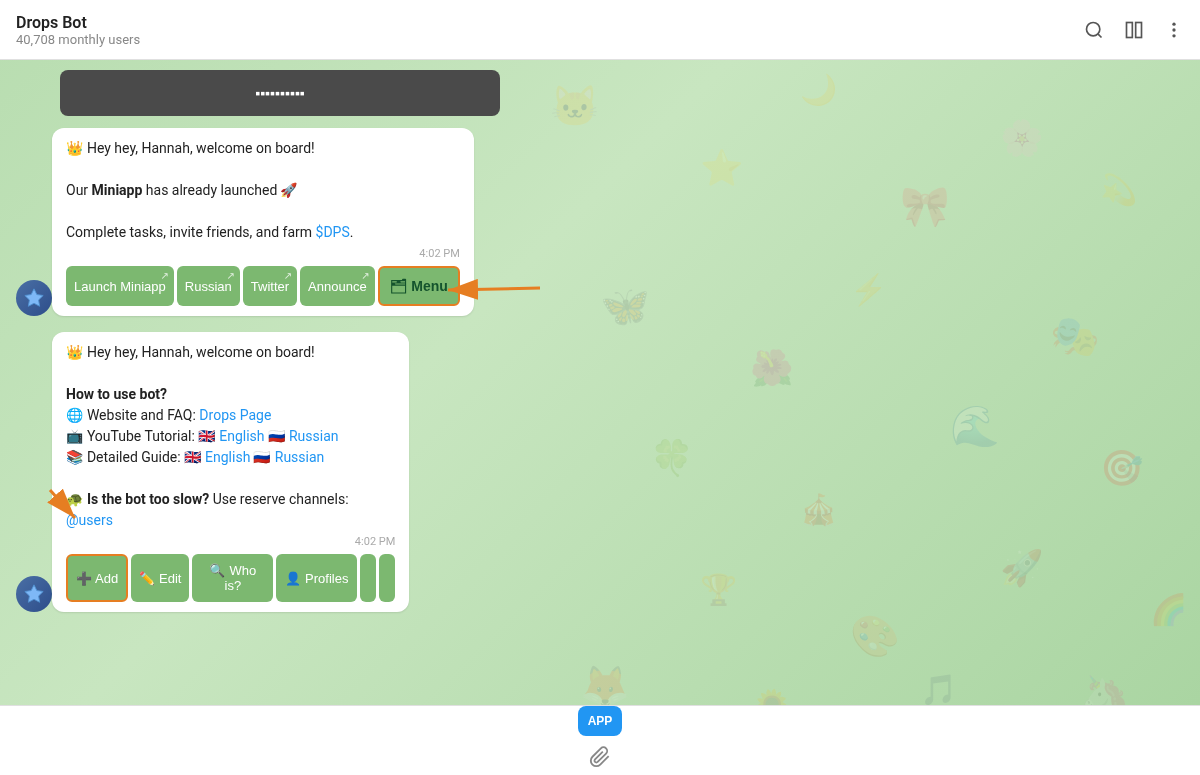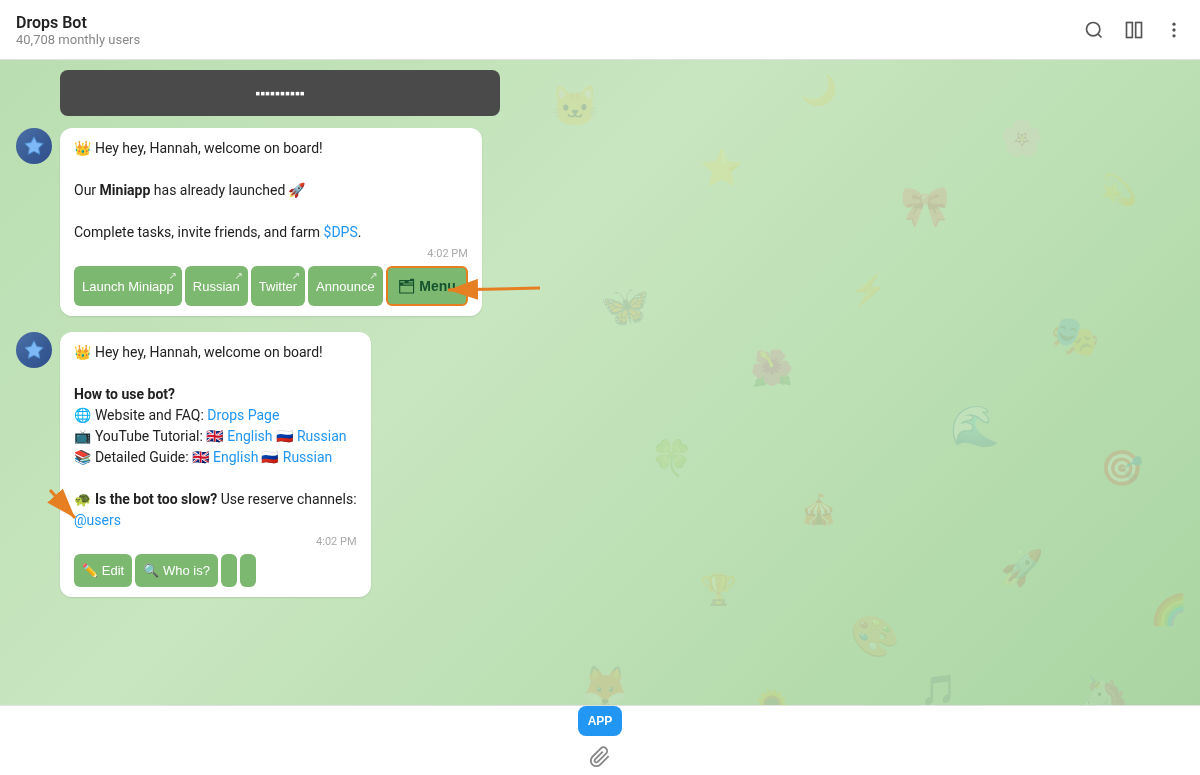--- a/index.html
+++ b/index.html
@@ -95,23 +95,23 @@
       align-items: center;
       justify-content: center;
       color: white;
       font-size: 18px;
       flex-shrink: 0;
     }
 
     
     .message-row {
       display: flex;
-      align-items: flex-start;
+      align-items: flex-end;
       padding: 4px 16px;
-      gap: 8px;
+      gap: 0;
     }
 
     .message-bubble {
       background: #fff;
       border-radius: 12px;
       padding: 10px 14px;
       max-width: 440px;
       position: relative;
       box-shadow: 0 1px 2px rgba(0,0,0,0.1);
     }
@@ -375,27 +375,33 @@
           🌐 Website and FAQ: <a class="link">Drops Page</a><br>
           📺 YouTube Tutorial: 🇬🇧 <a class="link">English</a> 🇷🇺 <a class="link">Russian</a><br>
           📚 Detailed Guide: 🇬🇧 <a class="link">English</a> 🇷🇺 <a class="link">Russian</a><br><br>
           🐢 <strong>Is the bot too slow?</strong> Use reserve channels:<br>
           <a class="link">@users</a>
         </div>
         <div class="message-time">4:02 PM</div>
 
         <div class="bot-buttons">
           <div class="btn-row">
+            <button class="bot-btn highlighted" style="border:2px solid #e67e22;">
+              <span>➕ Add</span>
+            </button>
             <button class="bot-btn">
               <span>✏️ Edit</span>
             </button>
           </div>
           <div class="btn-row">
             <button class="bot-btn">
               <span>🔍 Who is?</span>
+            </button>
+            <button class="bot-btn">
+              <span>👤 Profiles</span>
             </button>
           </div>
           <div class="btn-row">
             <button class="bot-btn">
               
             </button>
             <button class="bot-btn">
               
             </button>
           </div>

